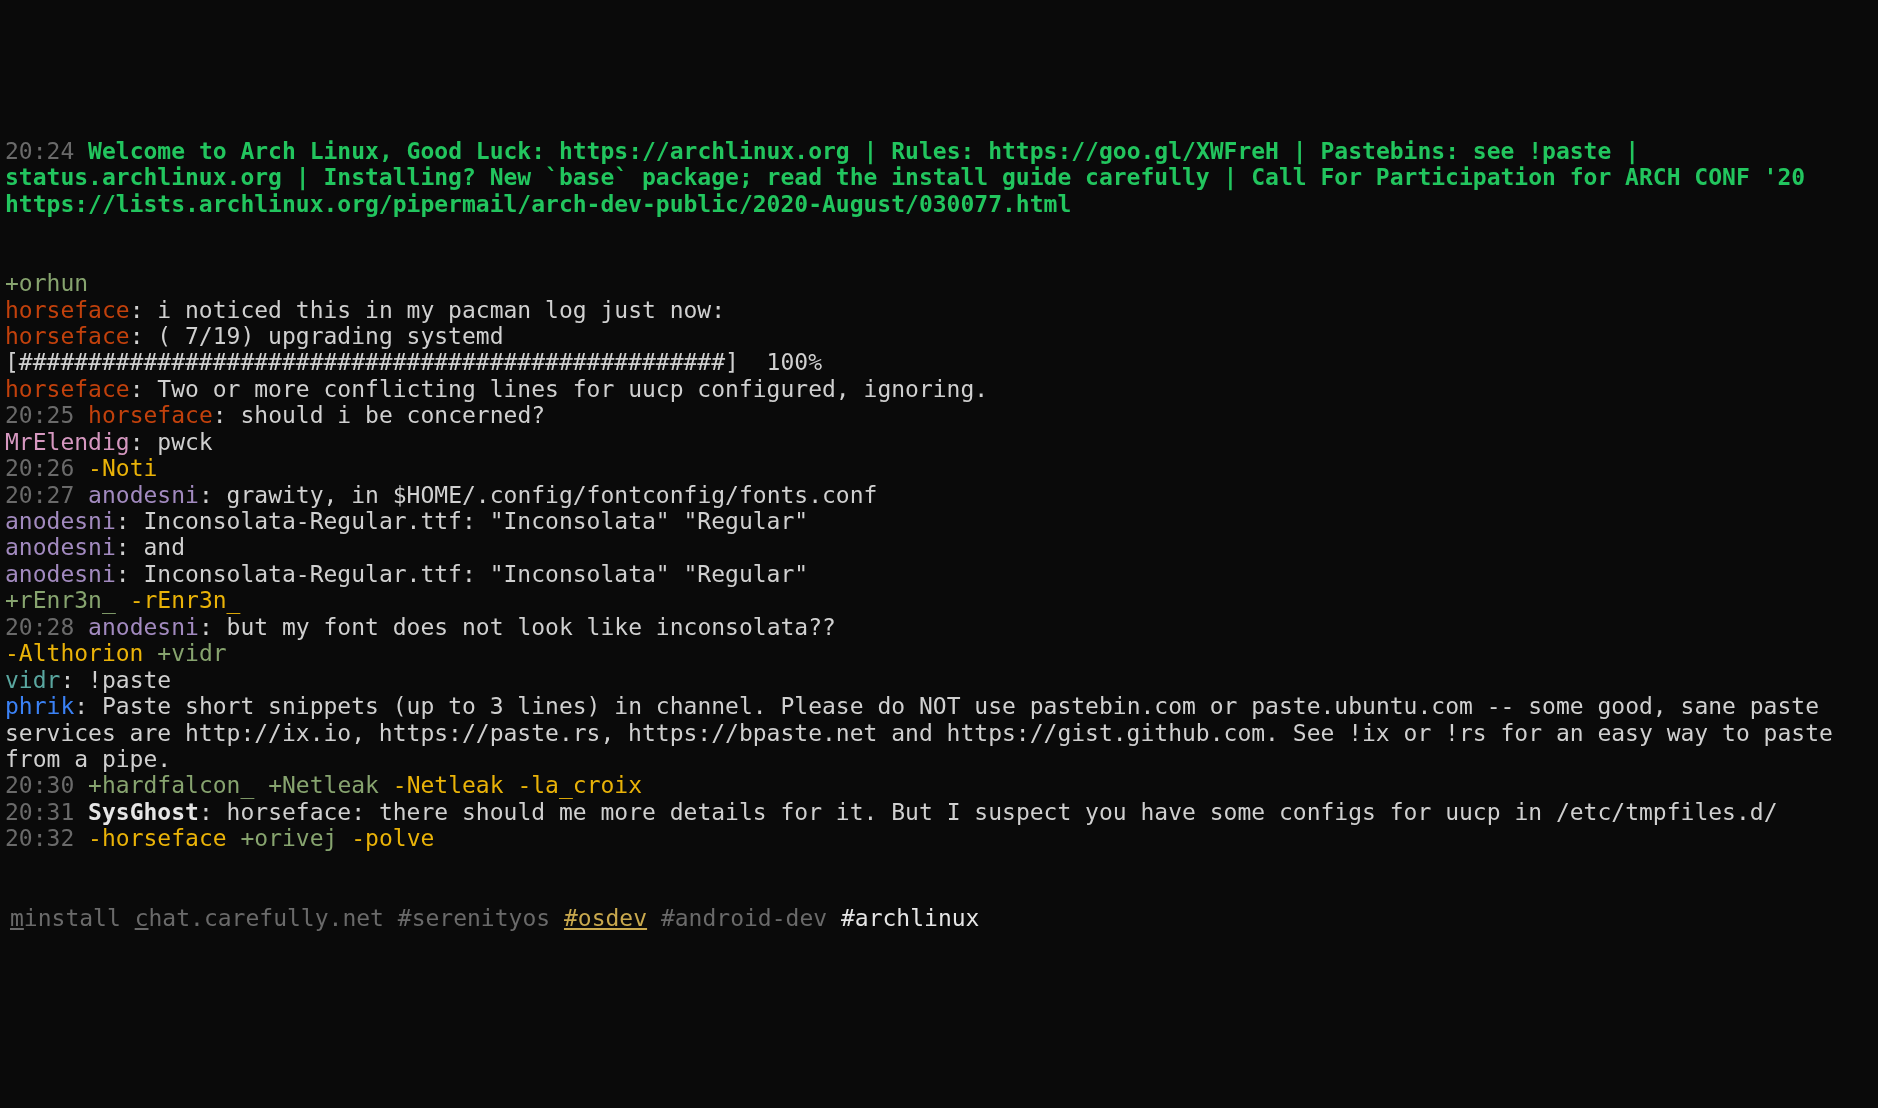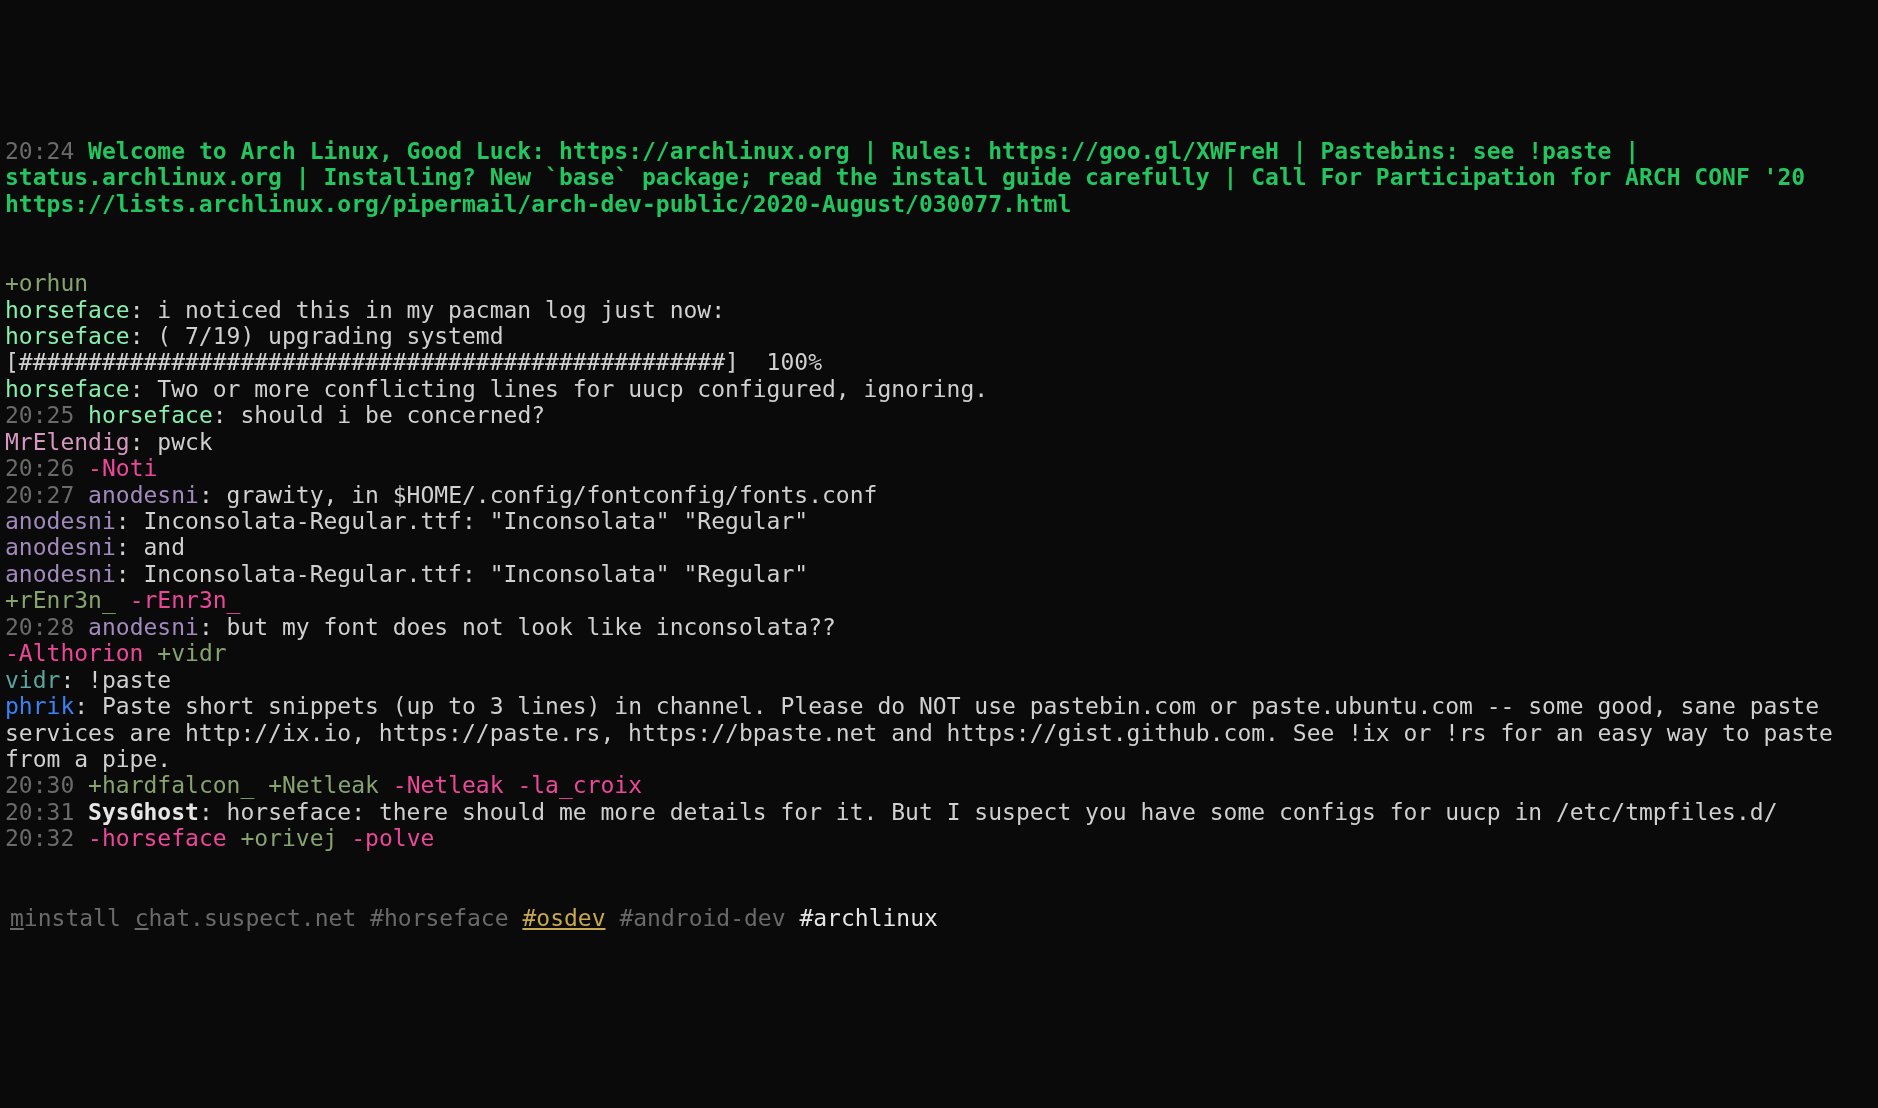--- a/index.html
+++ b/index.html
@@ -16,22 +16,22 @@
     overflow: hidden;
   }
   .screen {
     padding: 85px 5px 0 5px;
     white-space: pre-wrap;
     word-break: break-word;
   }
   .topic   { color: #22c55e; font-weight: bold; }
   .ts      { color: #6a6a6a; margin-top: 44px; }
   .join    { color: #87A46F; }
-  .part    { color: #ec4899; }
-  .nick-red    { color: #86efac; }
+  .part    { color: #eab308; }
+  .nick-red    { color: #c2410c; }
   .nick-pink   { color: #d698c0; }
   .nick-purple { color: #a28abf; margin-top: 28px; }
   .nick-teal   { color: #5aa7a0; }
   .nick-olive  { color: #3b82f6; }
   .nick-white  { color: #e6e6e6; font-weight: bold; }
   .msg     { color: #d0d0d0; }
   .bottom-bar {
     color: #6a6a6a;
     padding: 0 5px;
   }
@@ -48,14 +48,14 @@
   }
   .underline-letter { text-decoration: underline; }
   .prompt-nick { color: #bde0a0; }
 </style>
 </head>
 <body>
 
 <div class="screen">
   <div><span class="ts">20:24</span><span> </span><span class="topic">Welcome to Arch Linux, Good Luck: https://archlinux.org | Rules: https://goo.gl/XWFreH | Pastebins: see !paste | status.archlinux.org | Installing? New `base` package; read the install guide carefully | Call For Participation for ARCH CONF '20 https://lists.archlinux.org/pipermail/arch-dev-public/2020-August/030077.html</span></div>
   <div id="lines"><div><span class="join">+orhun</span></div><div><span class="nick-red">horseface</span><span class="msg">: </span><span class="msg">i noticed this in my pacman log just now:</span></div><div><span class="nick-red">horseface</span><span class="msg">: </span><span class="msg">( 7/19) upgrading systemd</span></div><div><span class="msg">[###################################################]  100%</span></div><div><span class="nick-red">horseface</span><span class="msg">: </span><span class="msg">Two or more conflicting lines for uucp configured, ignoring.</span></div><div><span class="ts">20:25</span> <span class="nick-red">horseface</span><span class="msg">: </span><span class="msg">should i be concerned?</span></div><div><span class="nick-pink">MrElendig</span><span class="msg">: </span><span class="msg">pwck</span></div><div><span class="ts">20:26</span> <span class="part">-Noti</span></div><div><span class="ts">20:27</span> <span class="nick-purple">anodesni</span><span class="msg">: </span><span class="msg">grawity, in $HOME/.config/fontconfig/fonts.conf</span></div><div><span class="nick-purple">anodesni</span><span class="msg">: </span><span class="msg">Inconsolata-Regular.ttf: "Inconsolata" "Regular"</span></div><div><span class="nick-purple">anodesni</span><span class="msg">: </span><span class="msg">and</span></div><div><span class="nick-purple">anodesni</span><span class="msg">: </span><span class="msg">Inconsolata-Regular.ttf: "Inconsolata" "Regular"</span></div><div><span class="join">+rEnr3n_</span> <span class="part">-rEnr3n_</span></div><div><span class="ts">20:28</span> <span class="nick-purple">anodesni</span><span class="msg">: </span><span class="msg">but my font does not look like inconsolata??</span></div><div><span class="part">-Althorion</span> <span class="join">+vidr</span></div><div><span class="nick-teal">vidr</span><span class="msg">: </span><span class="msg">!paste</span></div><div><span class="nick-olive">phrik</span><span class="msg">: </span><span class="msg">Paste short snippets (up to 3 lines) in channel. Please do NOT use pastebin.com or paste.ubuntu.com -- some good, sane paste services are http://ix.io, https://paste.rs, https://bpaste.net and https://gist.github.com. See !ix or !rs for an easy way to paste from a pipe.</span></div><div><span class="ts">20:30</span> <span class="join">+hardfalcon_</span> <span class="join">+Netleak</span> <span class="part">-Netleak</span> <span class="part">-la_croix</span></div><div><span class="ts">20:31</span> <span class="nick-white">SysGhost</span><span class="msg">: </span><span class="msg">horseface: there should me more details for it. But I suspect you have some configs for uucp in /etc/tmpfiles.d/</span></div><div><span class="ts">20:32</span> <span class="part">-horseface</span> <span class="join">+orivej</span> <span class="part">-polve</span></div></div>
-  <div class="bottom-bar"><span><span class="underline-letter">m</span><span>install</span></span><span> </span><span><span class="underline-letter">c</span><span>hat.suspect.net</span></span><span id="channels"> <span class="channel">#horseface</span> <span class="channel hl">#osdev</span> <span class="channel">#android-dev</span> <span class="channel active">#archlinux</span></span></div>
+  <div class="bottom-bar"><span><span class="underline-letter">m</span><span>install</span></span><span> </span><span><span class="underline-letter">c</span><span>hat.carefully.net</span></span><span id="channels"> <span class="channel">#serenityos</span> <span class="channel hl">#osdev</span> <span class="channel">#android-dev</span> <span class="channel active">#archlinux</span></span></div>
 </div>
 
 </body></html>

